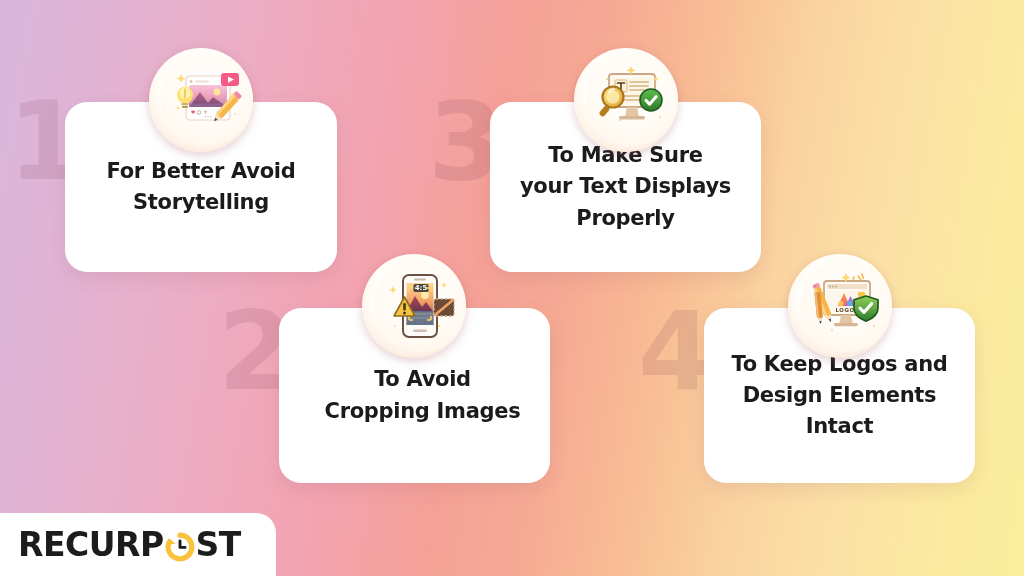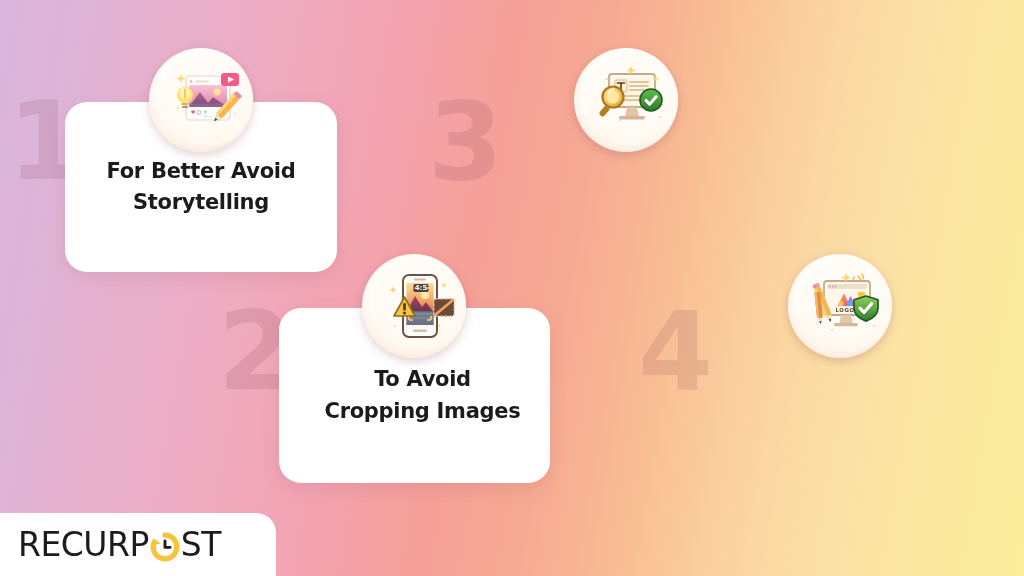--- a/index.html
+++ b/index.html
@@ -102,21 +102,21 @@
     height: 63px;
     background: #ffffff;
     border-top-right-radius: 20px;
     display: flex;
     align-items: center;
     padding-left: 18px;
     box-sizing: border-box;
   }
   #logo-text {
     font-family: "DejaVu Sans", sans-serif;
-    font-weight: 400;
+    font-weight: 700;
     font-size: 33px;
     letter-spacing: -0.5px;
     color: #1c1c1c;
     display: flex;
     align-items: center;
     line-height: 1;
   }
   .logo-clock {
     display: inline-block;
     width: 30px;
@@ -244,20 +244,25 @@
         <path d="M53 47 L71 32" stroke="#f2a063" stroke-width="2.6" stroke-linecap="round"></path>
 
         <path d="M11 18 l1.1 2.7 2.7 1.1 -2.7 1.1 -1.1 2.7 -1.1-2.7 -2.7-1.1 2.7-1.1z" fill="#ffd86b"></path>
         <path d="M62 14 l0.9 2.2 2.2 0.9 -2.2 0.9 -0.9 2.2 -0.9-2.2 -2.2-0.9 2.2-0.9z" fill="#ffd86b" opacity="0.9"></path>
         <circle cx="57" cy="58" r="1.2" fill="#ffd86b" opacity="0.85"></circle>
         <circle cx="13" cy="58" r="1" fill="#f6c8b6" opacity="0.85"></circle>
       </svg>
     </div>
   </div>
 
+  <div class="card" style="left:490px; top:102px; width:271px; height:170px;">
+    <div class="card-title">To Make Sure
+your Text Displays
+Properly</div>
+  </div>
 
   <div class="badge" style="left:574px; top:48px;">
     <div class="badge-inner">
       <svg width="76" height="76" viewBox="0 0 76 76">
         <defs>
           <linearGradient id="glass3" x1="0" y1="0" x2="1" y2="1">
             <stop offset="0%" stop-color="#ffe694"></stop>
             <stop offset="100%" stop-color="#e0a22a"></stop>
           </linearGradient>
           <linearGradient id="chk3" x1="0" y1="0" x2="0" y2="1">
@@ -291,20 +296,25 @@
 
         <path d="M37 4 l1.3 3.1 3.1 1.3 -3.1 1.3 -1.3 3.1 -1.3-3.1 -3.1-1.3 3.1-1.3z" fill="#ffd86b"></path>
         <path d="M62 14 l0.9 2.1 2.1 0.9 -2.1 0.9 -0.9 2.1 -0.9-2.1 -2.1-0.9 2.1-0.9z" fill="#ffd86b" opacity="0.9"></path>
         <circle cx="13" cy="17" r="1.1" fill="#f0c27a" opacity="0.85"></circle>
         <circle cx="66" cy="55" r="1.1" fill="#f3c7b0" opacity="0.8"></circle>
         <circle cx="26" cy="58" r="1" fill="#ecc9a4" opacity="0.8"></circle>
       </svg>
     </div>
   </div>
 
+  <div class="card" style="left:704px; top:308px; width:271px; height:175px;">
+    <div class="card-title">To Keep Logos and
+Design Elements
+Intact</div>
+  </div>
 
   <div class="badge" style="left:788px; top:254px;">
     <div class="badge-inner">
       <svg width="76" height="76" viewBox="0 0 76 76">
         <defs>
           <linearGradient id="shield4" x1="0" y1="0" x2="0" y2="1">
             <stop offset="0%" stop-color="#8fd05a"></stop>
             <stop offset="100%" stop-color="#2f7a2c"></stop>
           </linearGradient>
           <linearGradient id="tri4a" x1="0" y1="1" x2="0" y2="0">

